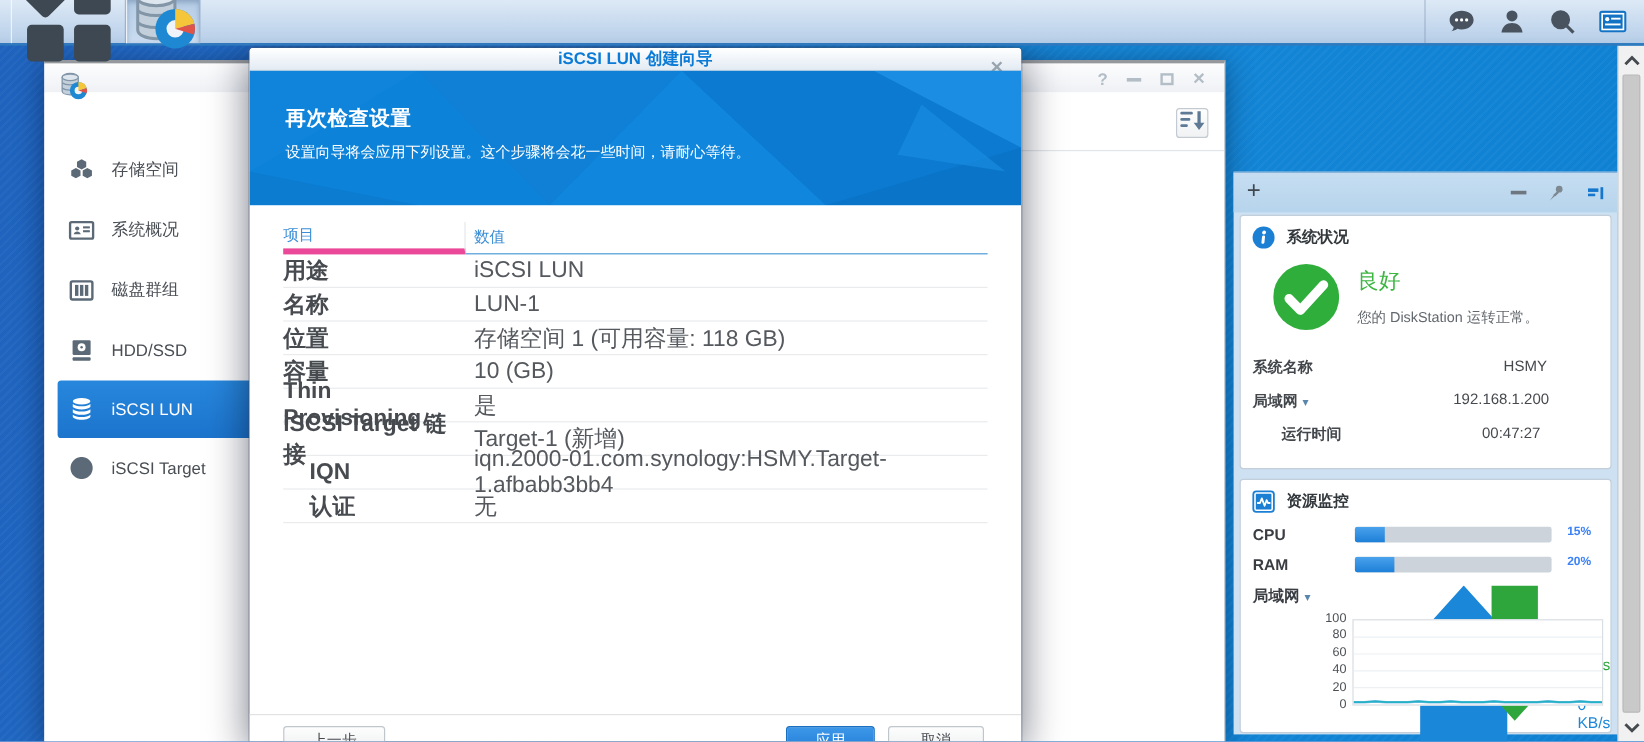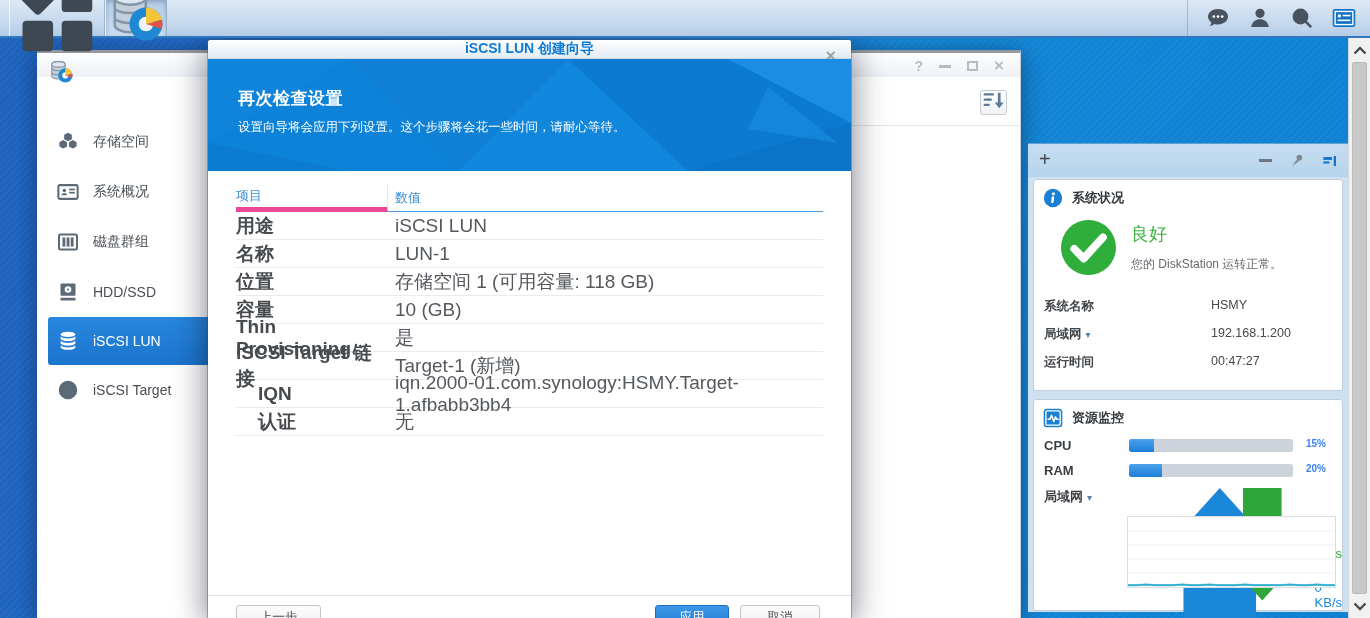--- a/index.html
+++ b/index.html
@@ -379,29 +379,29 @@
             </svg></span>
         <span class="htitle">系统状况</span>
       </div>
       <span class="health-circle"><svg viewBox="0 0 24 24" style="width: 100%; height: 100%;">
             <circle cx="12" cy="12" r="12" fill="#2fae3c"></circle>
             <path d="M5.8 12.6l4.1 4.2L18.3 7.6" stroke="#fff" stroke-width="3.4" fill="none" stroke-linecap="round" stroke-linejoin="round"></path>
           </svg></span>
       <div class="health-status">良好</div>
       <div class="health-desc">您的 DiskStation 运转正常。</div>
       <div id="health-rows">
-          <div class="hrow" style="top: 118px;">
+          <div class="hrow" style="top: 118px; gap: 42px;">
             <span class="hlab">系统名称</span>
             <span class="hval">HSMY</span>
           </div>
           <div class="hrow" style="top: 146px;">
             <span class="hlab">局域网<span class="caret">▾</span></span>
             <span class="hval">192.168.1.200</span>
           </div>
-          <div class="hrow" style="top: 174px;">
+          <div class="hrow" style="top: 174px; margin-left: 24px;">
             <span class="hlab">运行时间</span>
             <span class="hval">00:47:27</span>
           </div>
         </div>
     </div>
 
     <div class="wcard wcard2">
       <div class="wc-head">
         <span class="hico"><svg viewBox="0 0 24 24" style="width: 100%; height: 100%;">
               <rect x="0.8" y="0.8" width="22.4" height="22.4" rx="4" fill="#1b7fd4"></rect>
@@ -429,20 +429,28 @@
             </svg></span>
         <span>0 KB/s</span>
       </div>
       <div class="lan-down" style="top:88px">
         <span><svg viewBox="0 0 12 14" fill="#2fa63c" style="width: 100%; height: 100%;">
               <path d="M6 14L.4 7.8h3.2V0h4.8v7.8h3.2z"></path>
             </svg></span>
         <span>0 KB/s</span>
       </div>
       <div class="chart-wrap">
+        <div class="chart-ylab" id="chart-ylabels">
+            <span style="top: -4px;">100</span>
+            <span style="top: 10.4px;">80</span>
+            <span style="top: 24.8px;">60</span>
+            <span style="top: 39.2px;">40</span>
+            <span style="top: 53.6px;">20</span>
+            <span style="top: 68px;">0</span>
+          </div>
         <div class="chart-plot">
           <svg id="chart-svg" viewBox="0 0 209 72" preserveAspectRatio="none">
               <line x1="0" y1="14.4" x2="209" y2="14.4" stroke="#edf0f3" stroke-width="1"></line>
               <line x1="0" y1="28.8" x2="209" y2="28.8" stroke="#edf0f3" stroke-width="1"></line>
               <line x1="0" y1="43.2" x2="209" y2="43.2" stroke="#edf0f3" stroke-width="1"></line>
               <line x1="0" y1="57.6" x2="209" y2="57.6" stroke="#edf0f3" stroke-width="1"></line>
               <polyline points="0.0,70.1 9.1,70.1 18.2,69.4 27.3,70.1 36.3,70.1 45.4,70.1 54.5,69.4 63.6,70.1 72.7,70.1 81.8,69.4 90.9,70.1 100.0,70.1 109.0,70.1 118.1,69.4 127.2,70.1 136.3,70.1 145.4,70.1 154.5,70.1 163.6,69.4 172.7,70.1 181.7,70.1 190.8,69.4 199.9,70.1 209.0,70.1" fill="none" stroke="#2e8ce0" stroke-width="2.2" opacity="0.55"></polyline>
               <polyline points="0.0,70.1 9.1,70.1 18.2,69.4 27.3,70.1 36.3,70.1 45.4,70.1 54.5,69.4 63.6,70.1 72.7,70.1 81.8,69.4 90.9,70.1 100.0,70.1 109.0,70.1 118.1,69.4 127.2,70.1 136.3,70.1 145.4,70.1 154.5,70.1 163.6,69.4 172.7,70.1 181.7,70.1 190.8,69.4 199.9,70.1 209.0,70.1" fill="none" stroke="#23b2c4" stroke-width="1.5"></polyline>
             </svg>
         </div>

